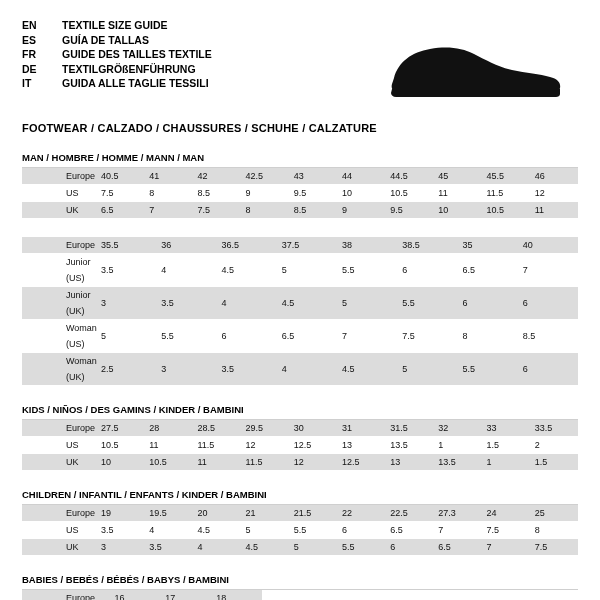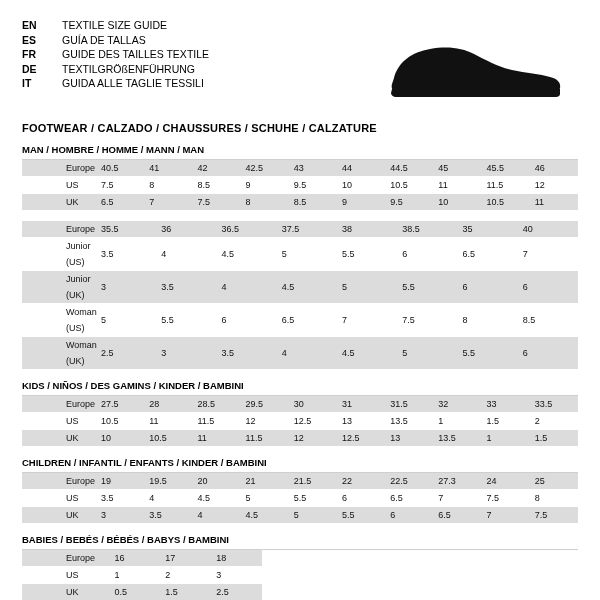--- a/index.html
+++ b/index.html
@@ -35,42 +35,42 @@
     line-height: 14.5px;
     padding: 0;
     vertical-align: top;
     white-space: nowrap;
   }
   .lang-code {
     width: 40px;
     font-weight: bold;
   }
   .lang-title {
-    font-weight: normal;
+    font-weight: bold;
     margin-left: 8px;
   }
 
   .shoe {
     position: absolute;
     right: 12px;
     top: 14px;
     width: 180px;
     height: 70px;
   }
 
   .section-title {
     font-size: 11px;
     font-weight: bold;
     margin-top: 14px;
     letter-spacing: 0.2px;
   }
 
   
   .group {
-    margin-top: 10px;
+    margin-top: 18px;
   }
   .group-title {
     font-size: 9.5px;
     font-weight: bold;
     padding-bottom: 4px;
     border-bottom: 1px solid #cfcfcf;
     margin-bottom: 0;
   }
   table.size {
     border-collapse: collapse;

